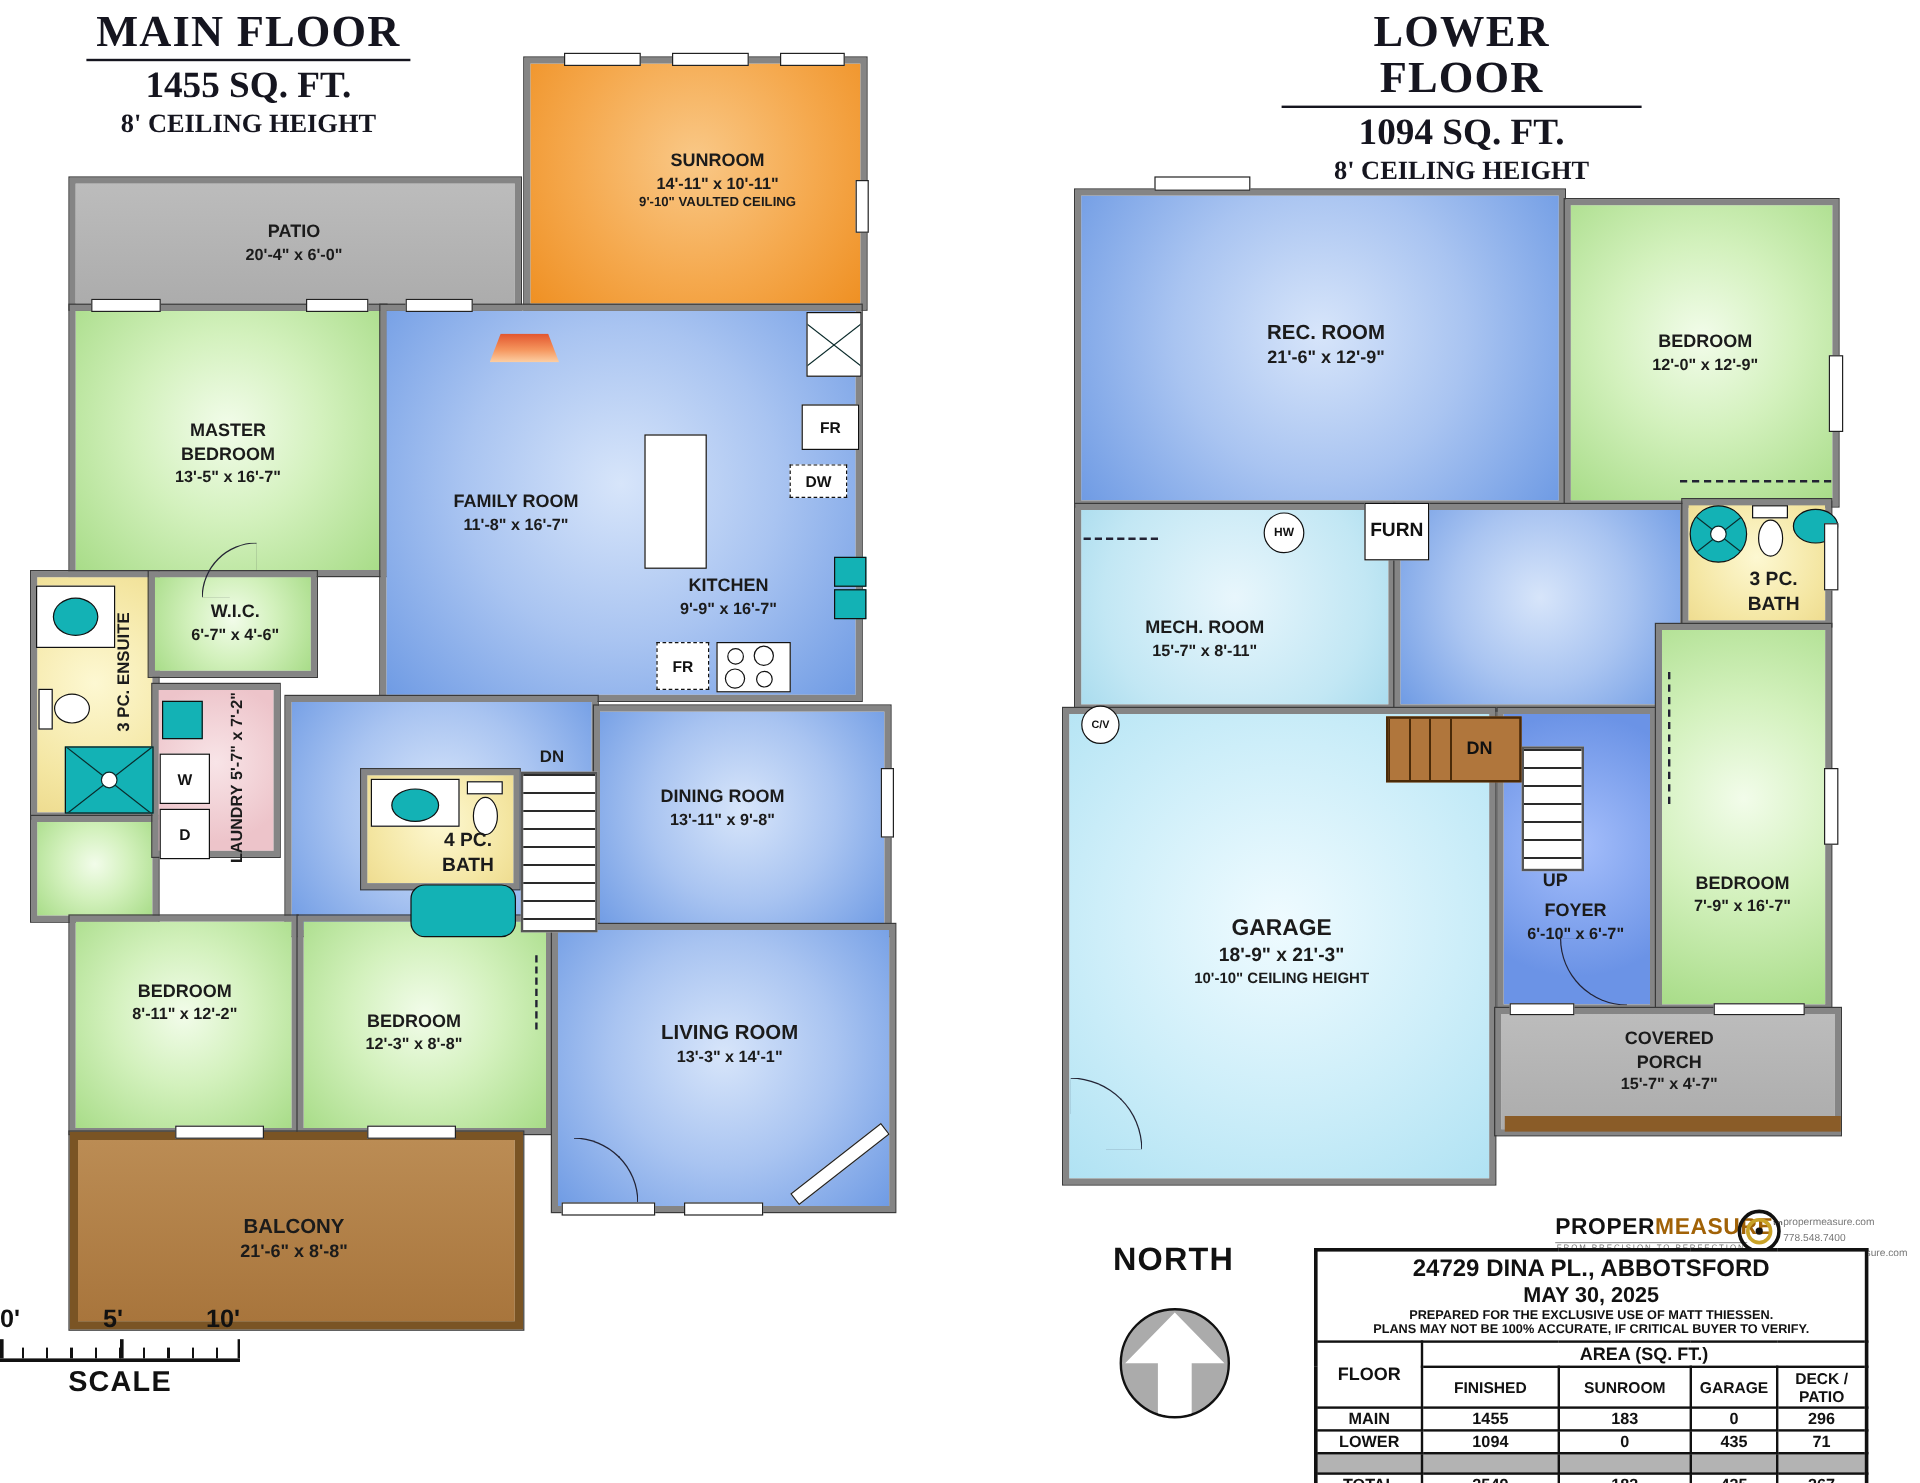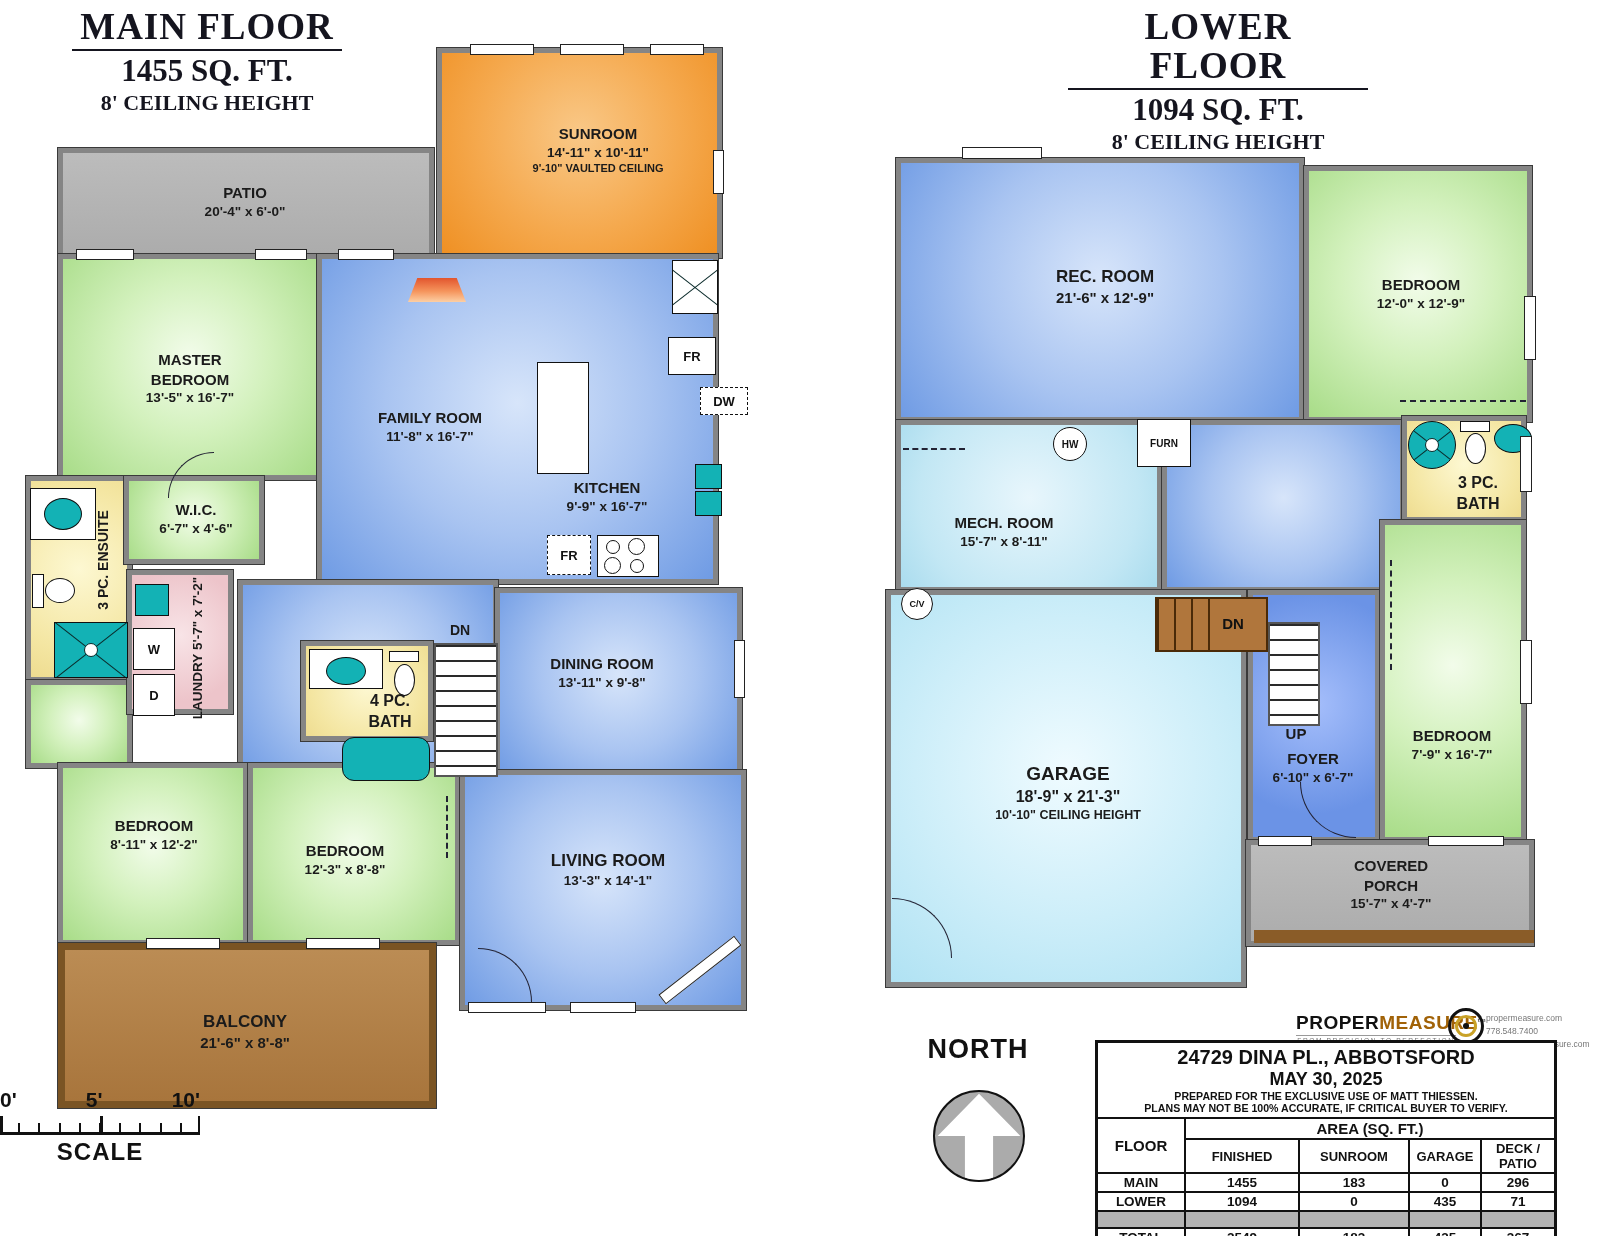--- a/index.html
+++ b/index.html
@@ -133,21 +133,21 @@
   <div class="room green" style="left:248px;top:763px;width:212px;height:182px;"></div>
   <div class="room blue" style="left:460px;top:770px;width:286px;height:240px;"></div>
   <div class="room brownroom" style="left:58px;top:943px;width:378px;height:165px;border-width:7px;"></div>
 
   <div class="stairs" style="left:434px;top:643px;width:64px;height:134px;"></div>
   <div class="fireplace" style="left:408px;top:278px;width:58px;height:24px;"></div>
   <div class="whitebox xbox" style="left:672px;top:260px;width:46px;height:54px;"></div>
   <div class="fixbox" style="left:668px;top:337px;width:48px;height:38px;">
     <span>FR</span>
     </div>
-  <div class="fixbox dashed" style="left:700px;top:387px;width:48px;height:28px;">
+  <div class="fixbox dashed" style="left:658px;top:387px;width:48px;height:28px;">
     <span>DW</span>
     </div>
   <div class="whitebox" style="left:537px;top:362px;width:52px;height:112px;"></div>
   <div class="teal" style="left:695px;top:464px;width:27px;height:25px;"></div>
   <div class="teal" style="left:695px;top:491px;width:27px;height:25px;"></div>
   <div class="fixbox dashed" style="left:547px;top:535px;width:44px;height:40px;">
     <span>FR</span>
     </div>
   <div class="whitebox" style="left:597px;top:535px;width:62px;height:42px;"></div>
   <div class="burner" style="left:606px;top:540px;width:14px;height:14px;"></div>
@@ -258,21 +258,21 @@
   <div style="position:absolute;left:1254px;top:930px;width:280px;height:13px;background:#8a5c28;z-index:3;"></div>
 
   <div class="stairsbrown" style="left:1155px;top:597px;width:113px;height:55px;
        background:#b0763c repeating-linear-gradient(to right,#4a2a08 0 1.6px,transparent 1.6px 17px) left/56px 100% no-repeat;"></div>
   <div class="plabel" style="left:1233px;top:624px;font-size:15px;color:#111;">DN</div>
   <div class="stairs" style="left:1268px;top:622px;width:52px;height:104px;"></div>
   <div class="plabel" style="left:1296px;top:734px;font-size:15px;">UP</div>
   <div class="circlbl" style="left:1053px;top:427px;width:34px;height:34px;">
     <span>HW</span>
     </div>
-  <div class="fixbox" style="left:1137px;top:419px;width:54px;height:48px;font-size:10px;">
+  <div class="fixbox" style="left:1137px;top:419px;width:54px;height:48px;font-size:16px;">
     <span>FURN</span>
     </div>
   <div class="circlbl" style="left:901px;top:588px;width:32px;height:32px;font-size:9px;">
     <span>C/V</span>
     </div>
 
   <div class="teal xbox" style="left:1408px;top:421px;width:48px;height:48px;border-radius:50%;">
       <span class="xdot"></span>
     </div>
   <div class="wc-tank" style="left:1460px;top:421px;width:30px;height:11px;"></div>

